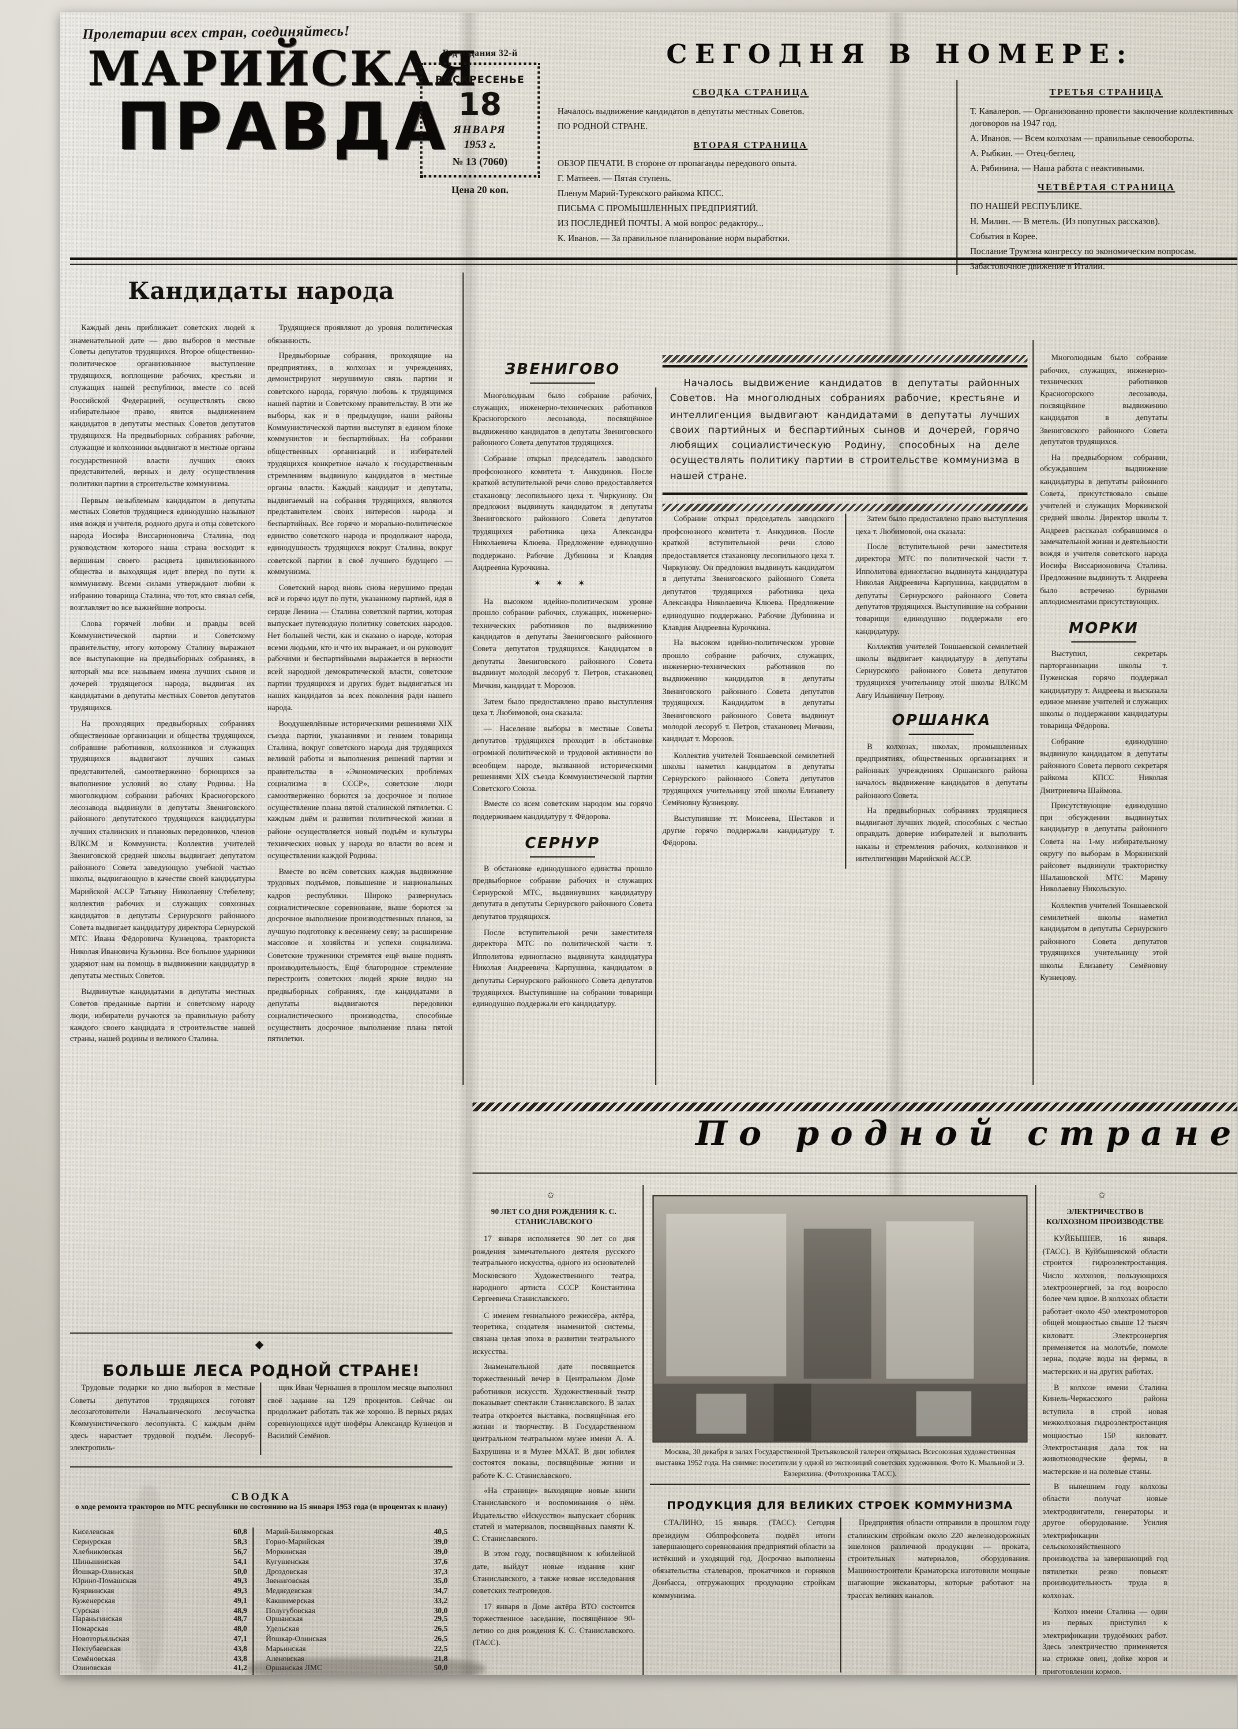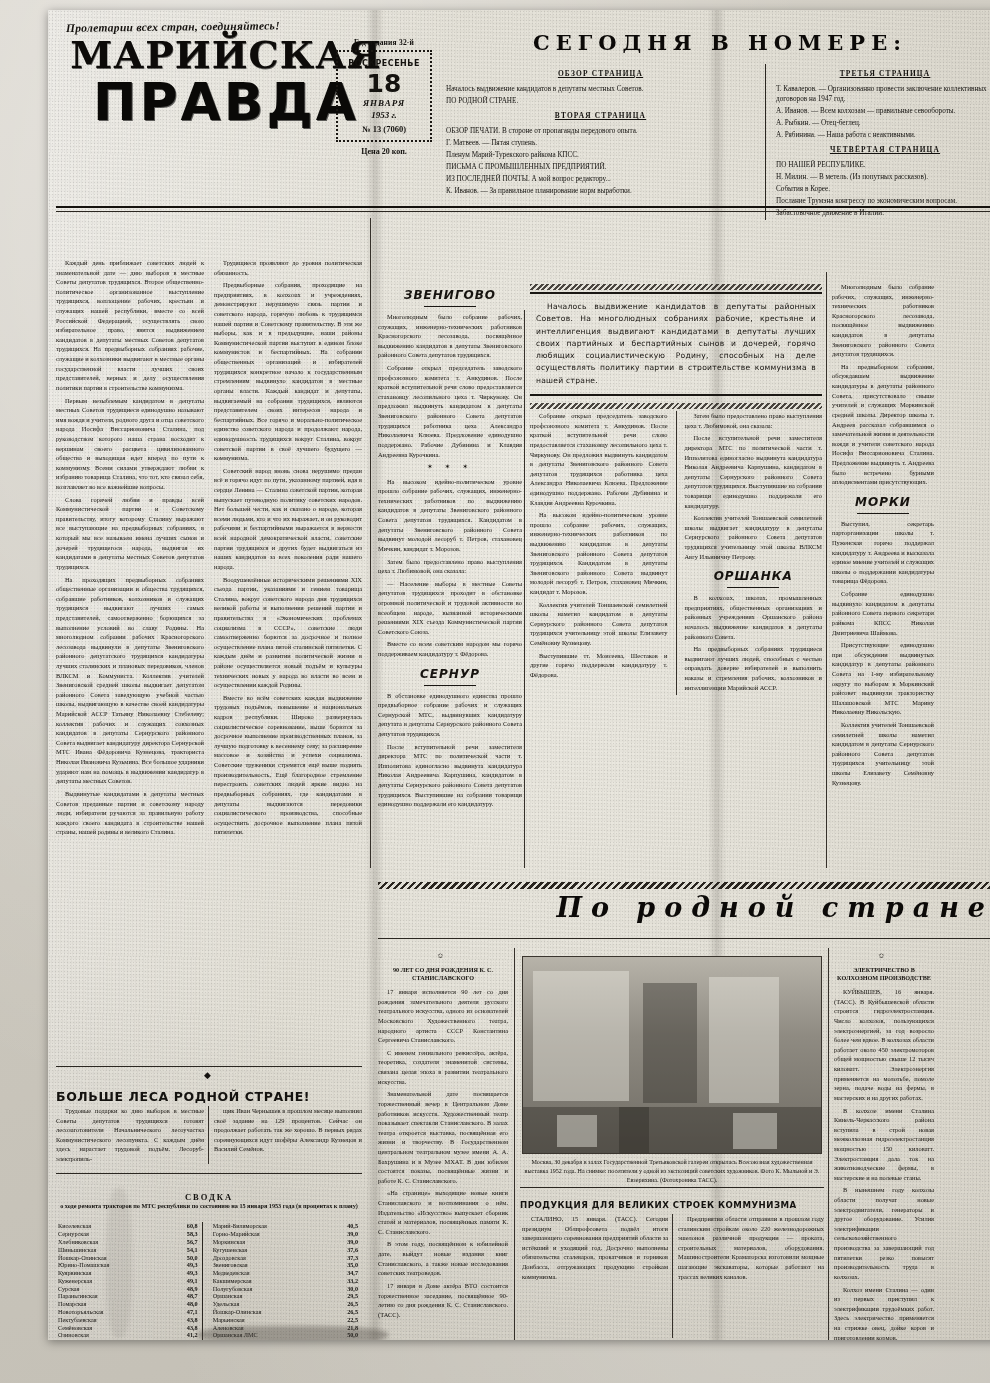--- a/index.html
+++ b/index.html
@@ -99,21 +99,21 @@
     opacity:.8;margin:2px 0;}
 
   
   .banner{position:absolute;left:330px;right:8px;}
   .banner .zig{height:7px;background-image:
       repeating-linear-gradient(135deg,#2a251f 0 2.5px,transparent 2.5px 5px);}
   .banner .bt{font-family:"DejaVu Serif",serif;font-style:italic;font-weight:bold;
     font-size:27px;text-align:right;letter-spacing:9px;margin:3px 0 2px;color:#0c0a08;}
 
   .sechead{font-family:"DejaVu Sans",sans-serif;font-weight:bold;font-size:12.5px;
-    text-align:left;letter-spacing:.6px;margin:4px 0 5px;}
+    text-align:center;letter-spacing:.6px;margin:4px 0 5px;}
   .sechead.sm{font-size:8.6px;letter-spacing:.5px;}
   .diamond{text-align:center;font-size:9px;margin:2px 0 3px;letter-spacing:3px;}
 
   
   .tbl-title{text-align:center;font-weight:bold;font-size:8.5px;letter-spacing:2px;margin:6px 0 3px;}
   .tbl-cap{text-align:center;font-size:6.2px;font-weight:bold;line-height:1.4;margin-bottom:4px;}
   table.sv{width:100%;border-collapse:collapse;font-size:6.2px;}
   table.sv td{padding:.4px 0;vertical-align:top;}
   table.sv td.n{text-align:right;padding-right:4px;font-weight:bold;}
   table.sv td.gap{width:10px;border-left:1.5px solid #2b2721;}
@@ -152,21 +152,21 @@
         <div class="yr">1953 г.</div>
         <div class="num">№ 13 (7060)</div>
       </div>
       <div class="price">Цена 20 коп.</div>
     </div>
 
     <div class="today">
       <h2>СЕГОДНЯ В НОМЕРЕ:</h2>
       <div class="cols">
         <div class="c">
-          <div class="pagehead">ОБЗОР СТРАНИЦА</div>
+          <div class="pagehead">СВОДКА СТРАНИЦА</div>
           <div class="it">Началось выдвижение кандидатов в депутаты местных Советов.</div>
           <div class="it">ПО РОДНОЙ СТРАНЕ.</div>
           <div class="pagehead">ВТОРАЯ СТРАНИЦА</div>
           <div class="it">ОБЗОР ПЕЧАТИ. В стороне от пропаганды передового опыта.</div>
           <div class="it">Г. Матвеев. — Пятая ступень.</div>
           <div class="it">Пленум Марий-Турекского райкома КПСС.</div>
           <div class="it">ПИСЬМА С ПРОМЫШЛЕННЫХ ПРЕДПРИЯТИЙ.</div>
           <div class="it">ИЗ ПОСЛЕДНЕЙ ПОЧТЫ. А мой вопрос редактору...</div>
           <div class="it">К. Иванов. — За правильное планирование норм выработки.</div>
         </div>
@@ -184,20 +184,21 @@
           <div class="it">Забастовочное движение в Италии.</div>
         </div>
       </div>
     </div>
 
     <div class="rule" style="top:196px"></div>
     <div class="rule thin" style="top:201px"></div>
 
     <div class="colrule" style="left:322px;top:208px;height:650px"></div>
 
+    <h3 class="lead" style="position:absolute;left:8px;width:306px;top:212px">Кандидаты народа</h3>
 
     <div class="col" style="left:8px;top:248px;width:148px;height:600px">
       <p>Каждый день приближает советских людей к знаменательной дате — дню выборов в местные Советы депутатов трудящихся. Второе общественно-политическое организованное выступление трудящихся, воплощение рабочих, крестьян и служащих нашей республики, вместе со всей Российской Федерацией, осуществлять свою избирательное право, явится выдвижением кандидатов в депутаты местных Советов депутатов трудящихся. На предвыборных собраниях рабочие, служащие и колхозники выдвигают в местные органы государственной власти лучших своих представителей, верных и делу осуществления политики партии в строительстве коммунизма.</p>
       <p>Первым незыблемым кандидатом в депутаты местных Советов трудящиеся единодушно называют имя вождя и учителя, родного друга и отца советского народа Иосифа Виссарионовича Сталина, под руководством которого наша страна восходит к вершинам своего расцвета цивилизованного общества и выходящая идет вперед по пути к коммунизму. Всеми силами утверждают любви к избранию товарища Сталина, что тот, кто связал себя, возглавляет во все важнейшие вопросы.</p>
       <p>Слова горячей любви и правды всей Коммунистической партии и Советскому правительству, итогу которому Сталину выражают все выступающие на предвыборных собраниях, в который мы все называем имена лучших сынов и дочерей трудящегося народа, выдвигая их кандидатами в депутаты местных Советов депутатов трудящихся.</p>
       <p>На проходящих предвыборных собраниях общественные организации и общества трудящихся, собравшие работников, колхозников и служащих трудящихся выдвигают лучших самых представителей, самоотверженно борющихся за выполнение условий во славу Родины. На многолюдном собрании рабочих Красногорского лесозавода выдвинули в депутаты Звениговского районного депутатского трудящихся кандидатуры лучших сталинских и плановых передовиков, членов ВЛКСМ и Коммуниста. Коллектив учителей Звениговской средней школы выдвигает депутатом районного Совета заведующую учебной частью школы, выдвигающую в качестве своей кандидатуры Марийской АССР Татьяну Николаевну Стебелеву; коллектив рабочих и служащих совхозных кандидатов в депутаты Сернурского районного Совета выдвигает кандидатуру директора Сернурской МТС Ивана Фёдоровича Кузнецова, тракториста Николая Ивановича Кузьмина. Все большое ударники ударяют нам на помощь в выдвижении кандидатур в депутаты местных Советов.</p>
       <p>Выдвинутые кандидатами в депутаты местных Советов преданные партии и советскому народу люди, избиратели ручаются за правильную работу каждого своего кандидата в строительстве нашей страны, нашей родины и великого Сталина.</p>
     </div>
     <div class="col" style="left:166px;top:248px;width:148px;height:600px">
       <p>Трудящиеся проявляют до уровня политическая обязанность.</p>

